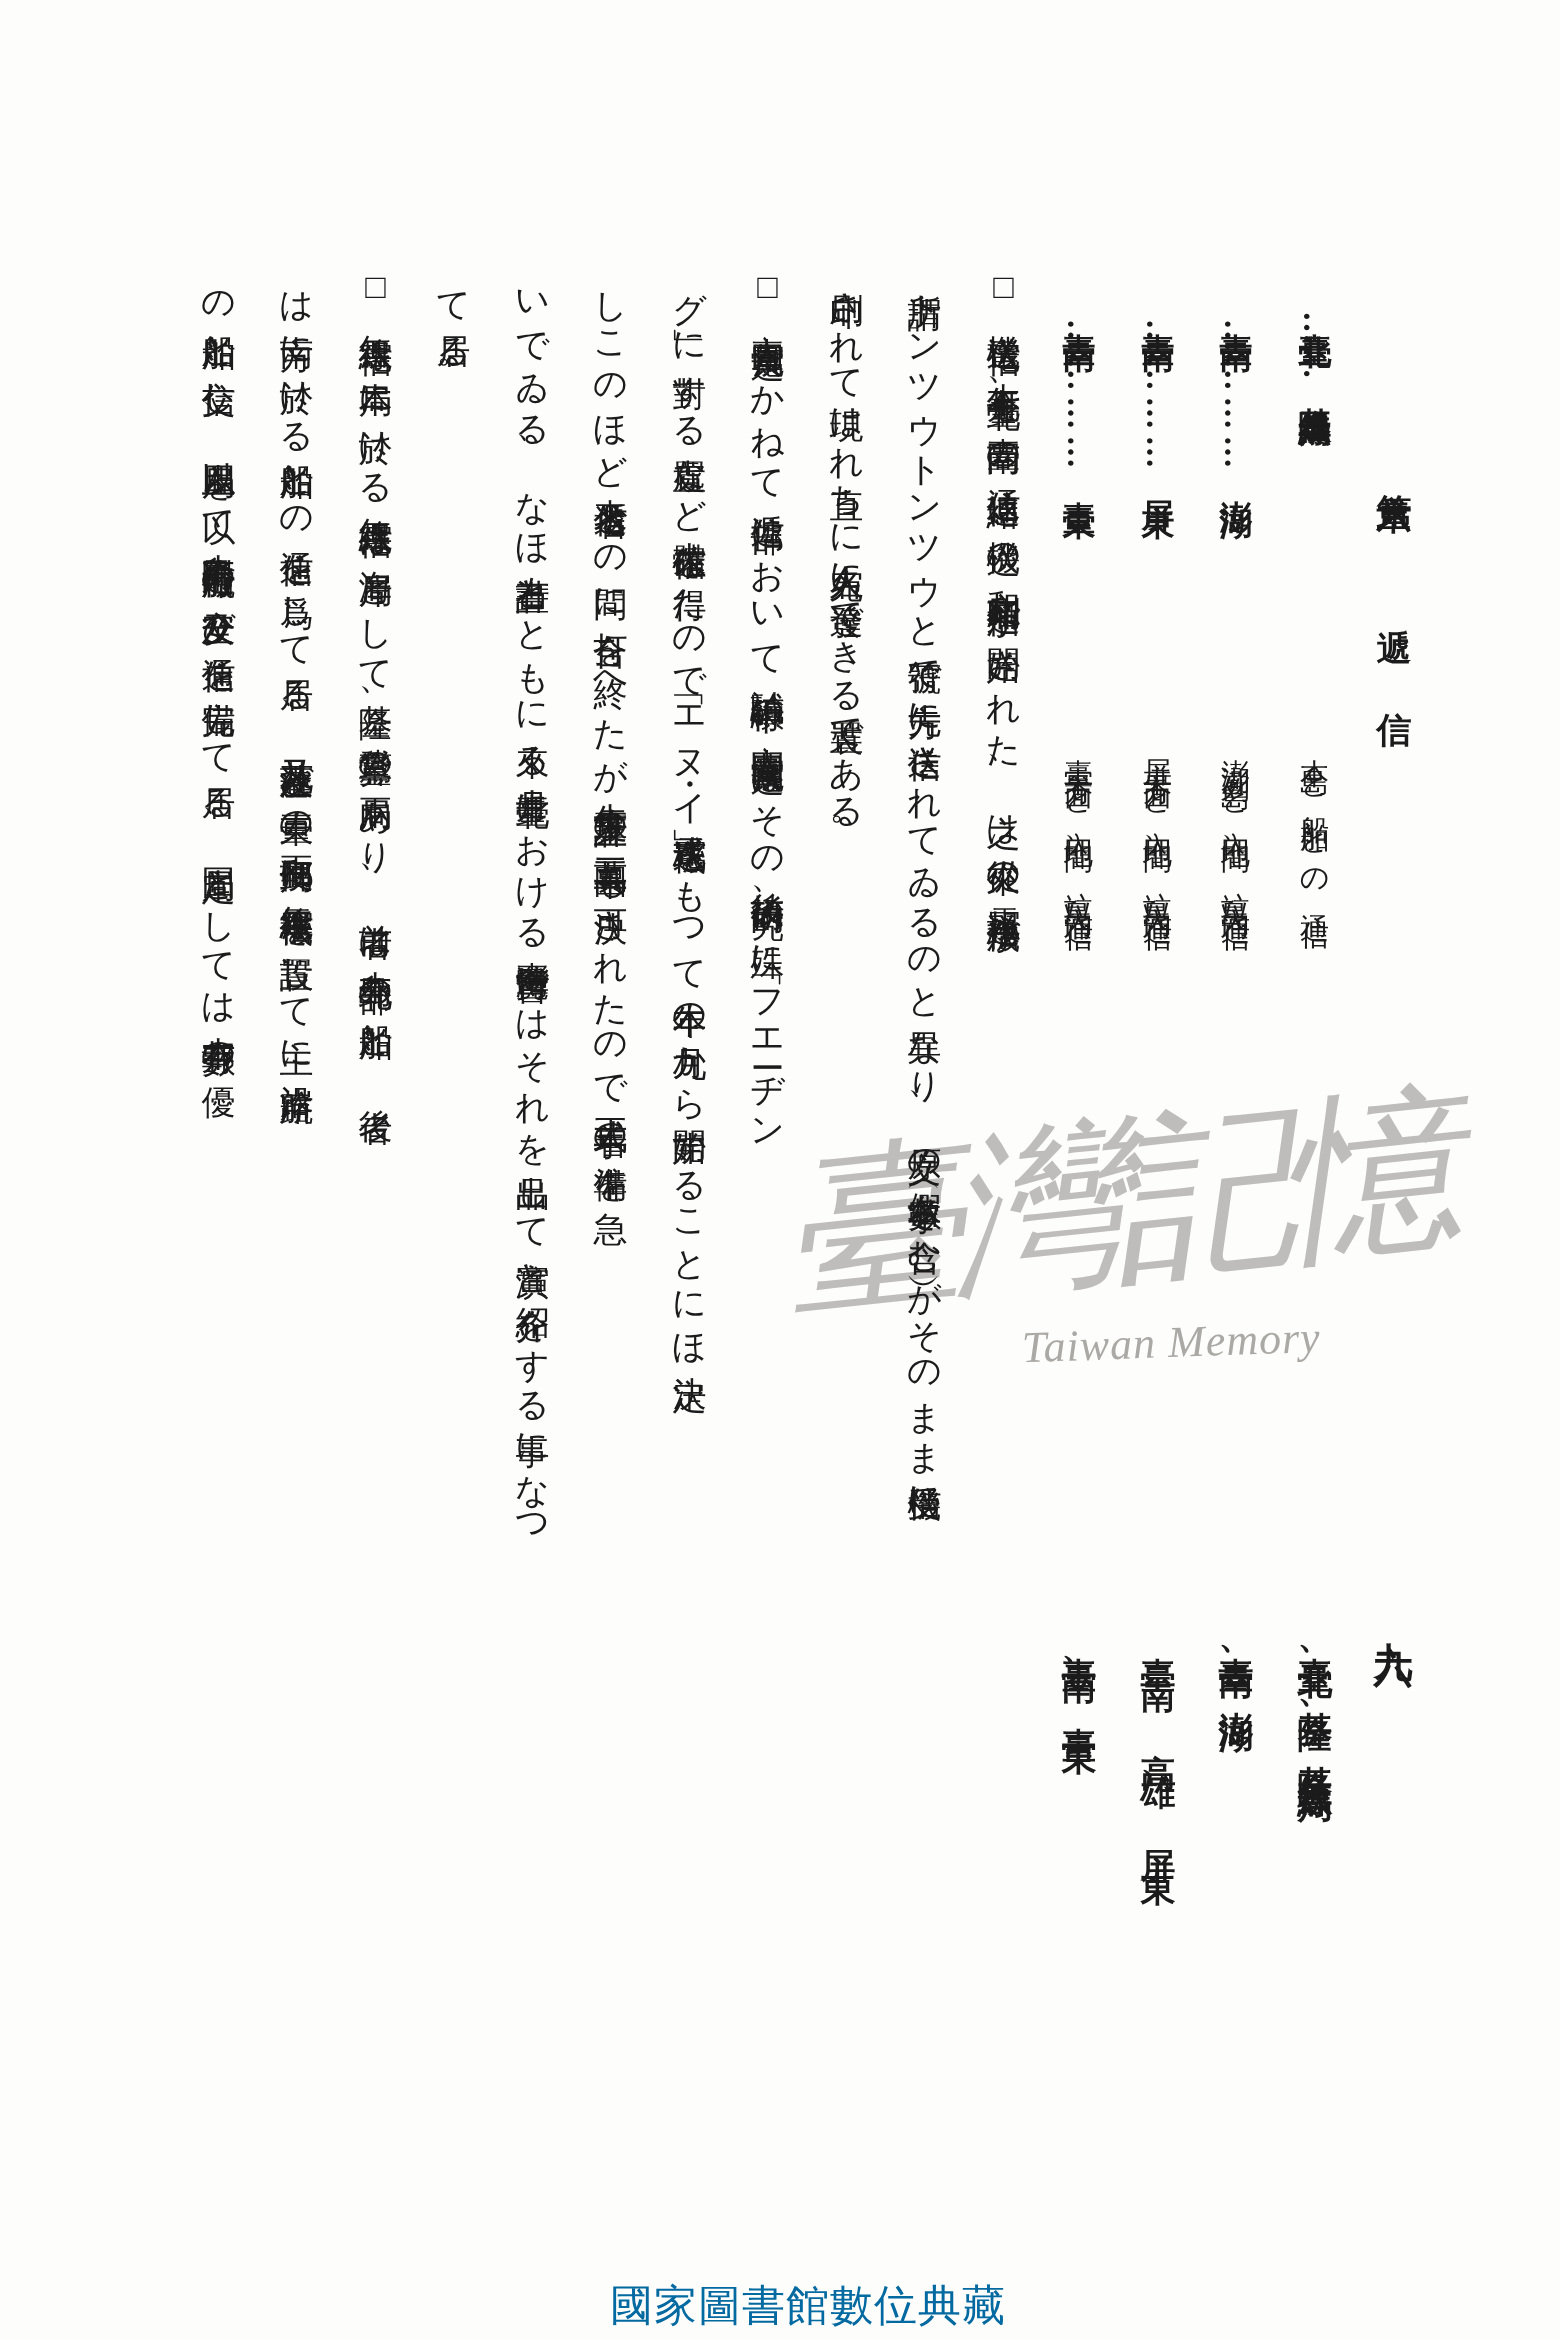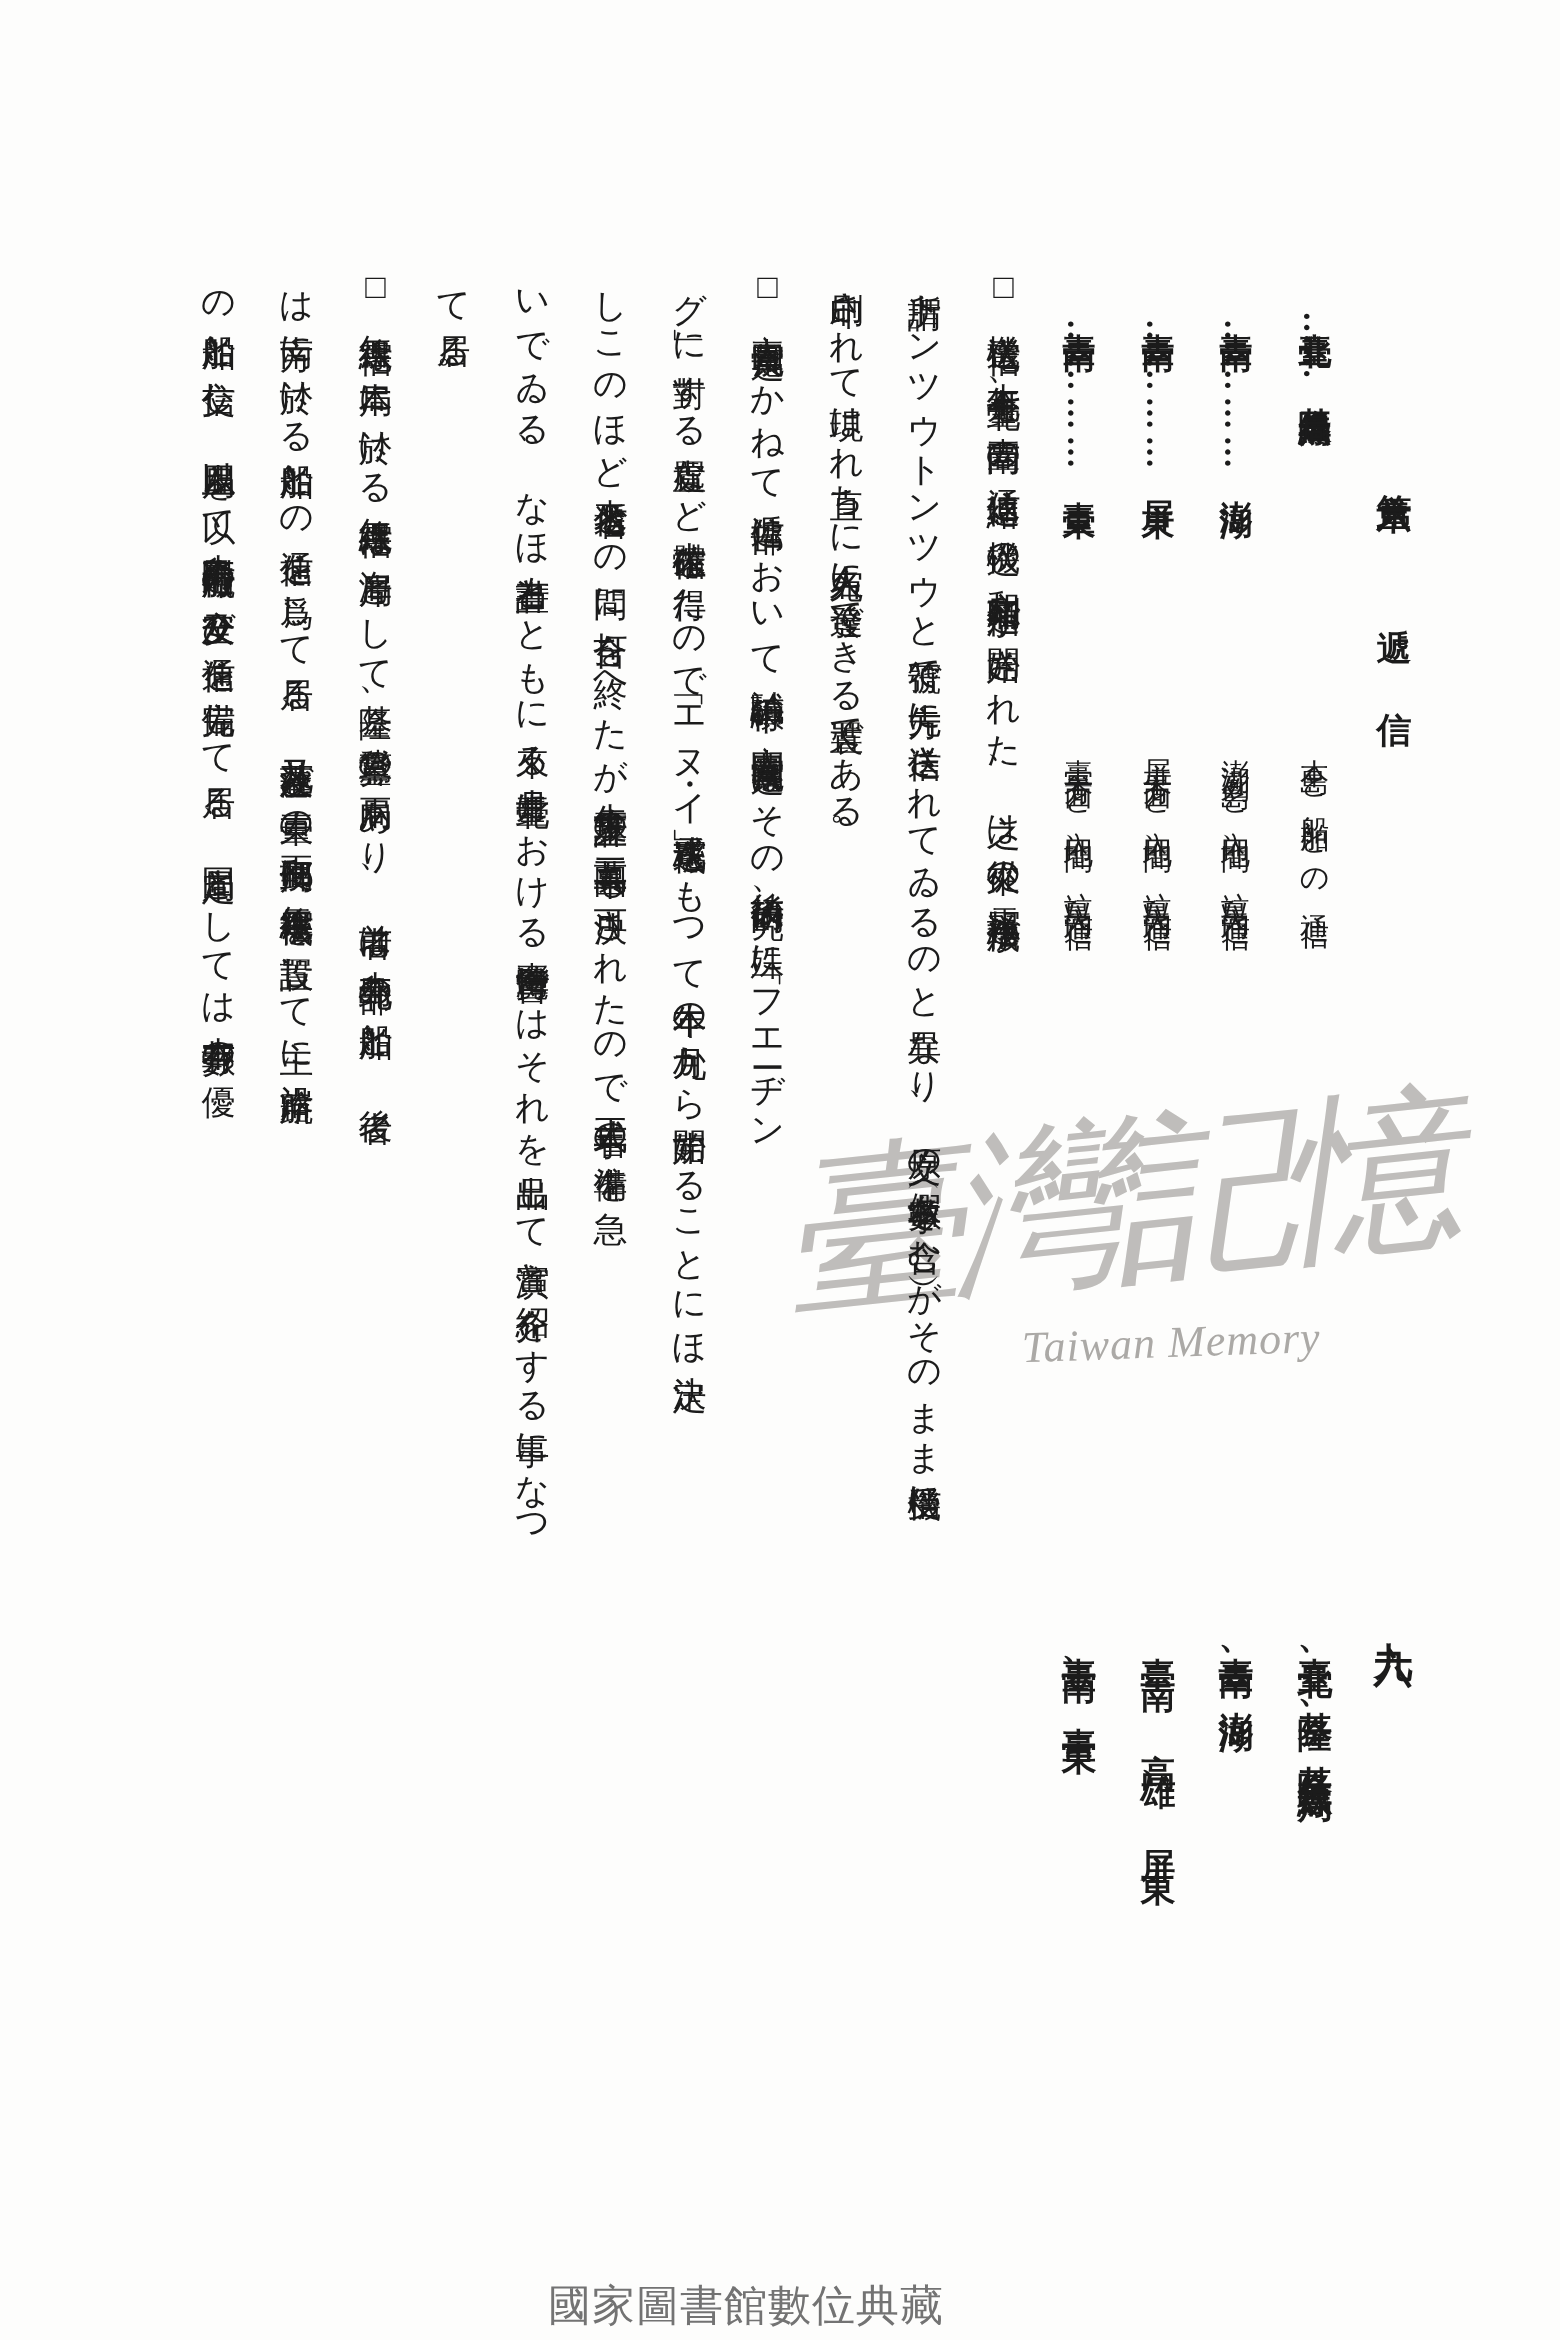--- a/index.html
+++ b/index.html
@@ -62,22 +62,22 @@
   }
   .watermark-latin{
     position:absolute;left:1022px;top:1317px;
     font-size:44px;font-style:italic;letter-spacing:1px;
     color:#a7a5a2;opacity:.95;
     transform:rotate(-2deg);
     font-family:"Liberation Serif","DejaVu Serif",serif;
     pointer-events:none;z-index:0;
   }
   .footer-caption{
-    position:absolute;left:548px;top:2277px;
-    font-size:43px;letter-spacing:1px;color:#737373;
+    position:absolute;left:610px;top:2277px;
+    font-size:43px;letter-spacing:1px;color:#0369a1;
     font-family:"Liberation Sans","DejaVu Sans",sans-serif;
   }
   .ink{z-index:2;}
 </style>
 </head>
 <body>
 
 <div class="page">
 
   <div class="watermark-script">臺灣記憶</div>

